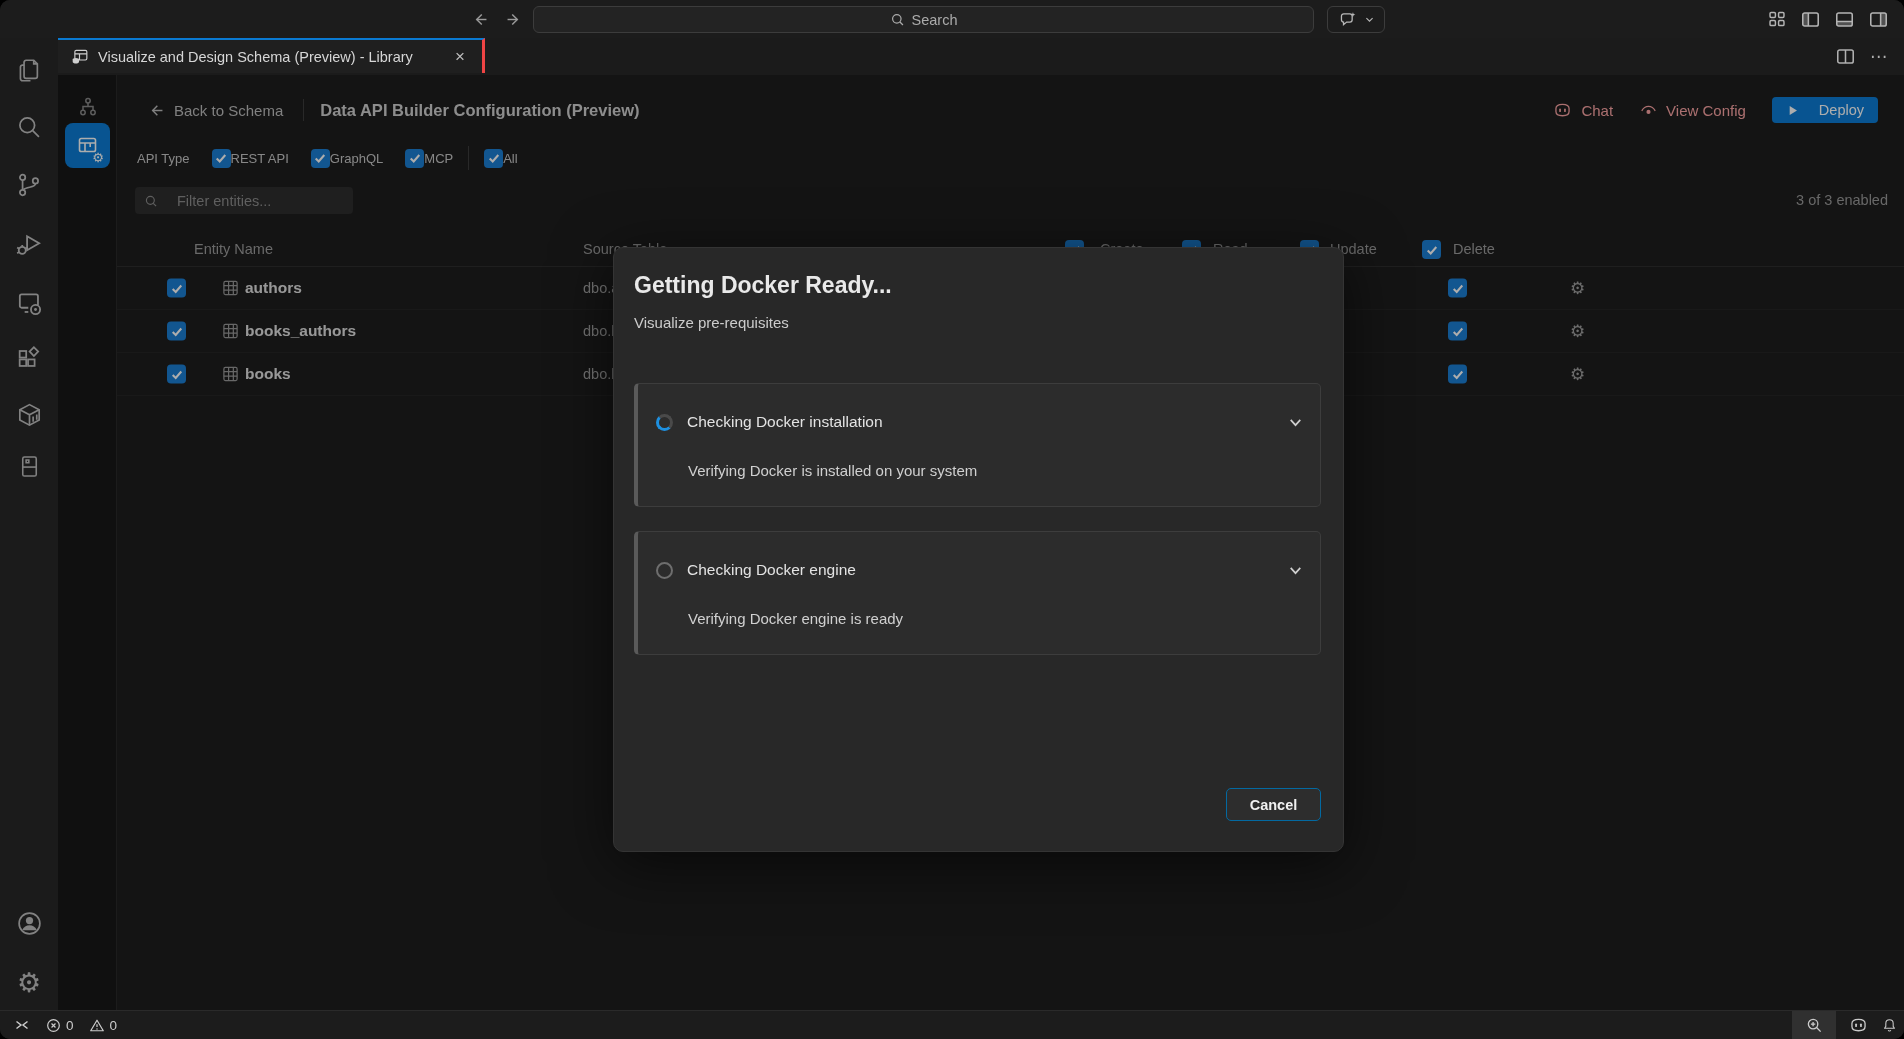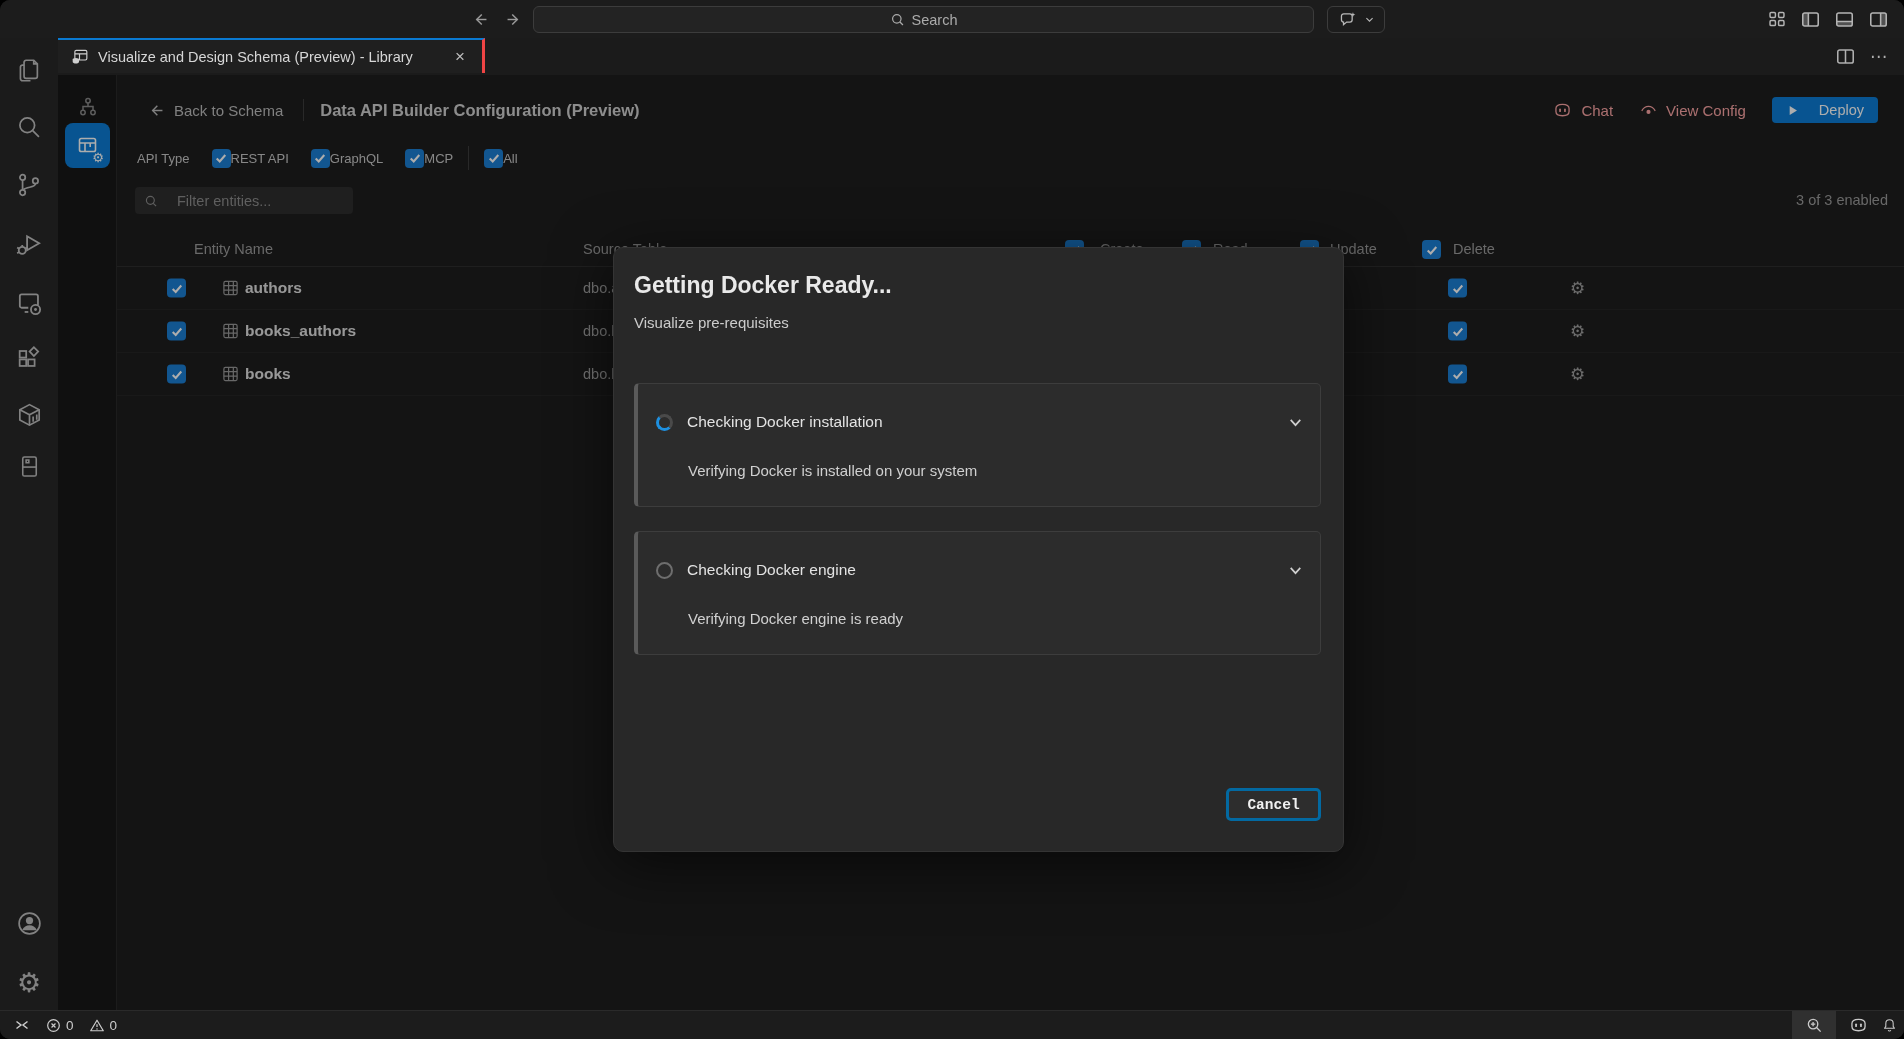--- a/index.html
+++ b/index.html
@@ -79,21 +79,21 @@
   .modal-sub{position:absolute;left:20px;top:66px;font-size:15px;color:#cccccc;}
   .steps{position:absolute;left:20px;right:22px;top:111px;margin-top:24px;}
   .step{position:relative;height:124px;margin-bottom:24px;background:#2c2c2c;border:1px solid #3d3d3d;border-left:4px solid #5a5a5a;border-radius:5px;box-sizing:border-box;}
   .step-head{position:absolute;left:18px;right:16px;top:26px;height:24px;display:flex;align-items:center;gap:14px;cursor:pointer;}
   .step-title{font-size:15.5px;color:#e3e3e3;}
   .step-chevron{margin-left:auto;color:#cfcfcf;}
   .step-desc{position:absolute;left:50px;top:78px;font-size:15px;color:#d0d0d0;}
   .ring{width:17px;height:17px;border-radius:50%;box-sizing:border-box;flex:none;}
   .step.pending .ring{border:2px solid #6e6e6e;}
   .step.active .ring{border:3px solid #4a4a4a;border-bottom-color:#1e90e0;border-left-color:#1e90e0;}
-  .cancel-btn{position:absolute;right:22px;bottom:30px;width:95px;height:33px;border:3px solid #0369a1;border-radius:5px;background:#2d2d2d;color:#f0f0f0;font-size:14.5px;font-weight:bold;display:flex;align-items:center;justify-content:center;cursor:pointer;box-sizing:border-box;font-family:Liberation Mono, monospace;}
+  .cancel-btn{position:absolute;right:22px;bottom:30px;width:95px;height:33px;border:1px solid #0369a1;border-radius:5px;background:#2d2d2d;color:#f0f0f0;font-size:14.5px;font-weight:bold;display:flex;align-items:center;justify-content:center;cursor:pointer;box-sizing:border-box;}
 
   
   .statusbar{position:absolute;left:0;right:0;bottom:0;height:29px;background:#1c1c1c;border-top:1px solid #2a2a2a;box-sizing:border-box;color:#cbcbcb;font-size:13.5px;}
   .sb-left{position:absolute;left:14px;top:0;height:28px;display:flex;align-items:center;gap:16px;}
   .sb-problems{display:flex;align-items:center;gap:5px;cursor:pointer;}
   .sb-problems .gap{width:5px;}
   .sb-right{position:absolute;right:6px;top:0;height:28px;display:flex;align-items:center;gap:12px;}
   .sb-zoom{width:44px;height:28px;background:#303030;display:flex;align-items:center;justify-content:center;cursor:pointer;}
   .sb-icon{cursor:pointer;display:flex;align-items:center;}
 </style>

